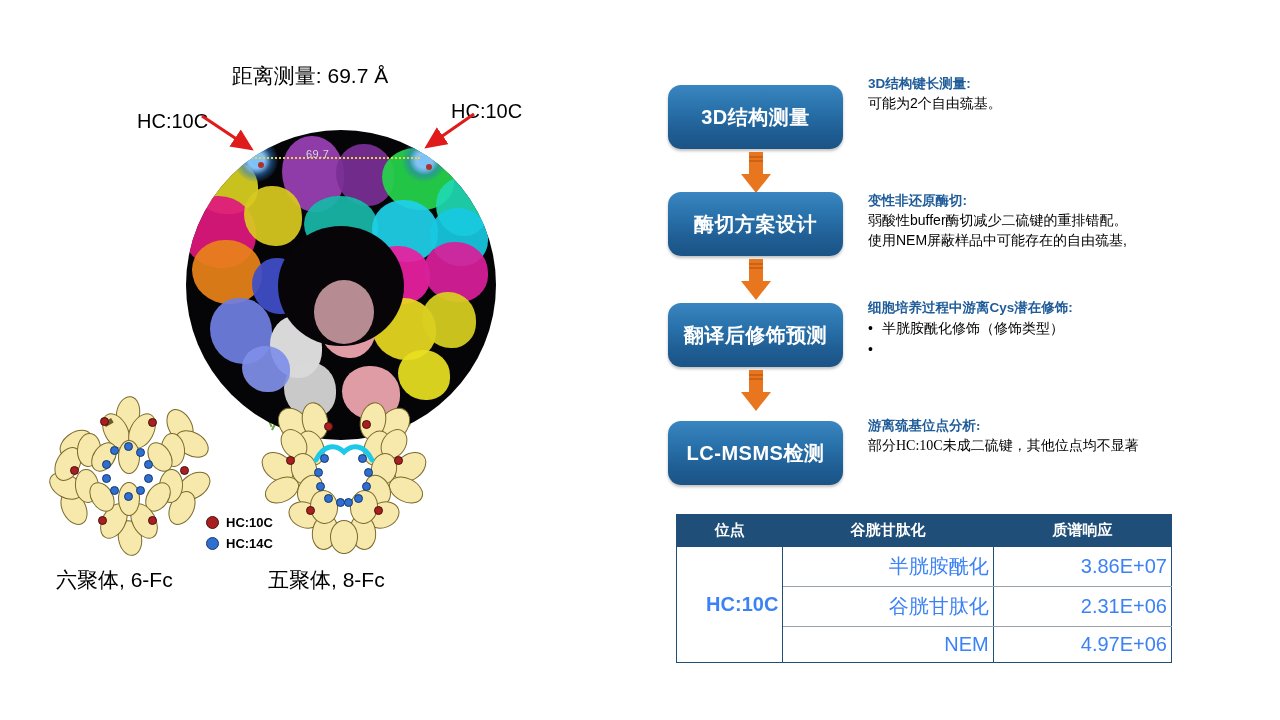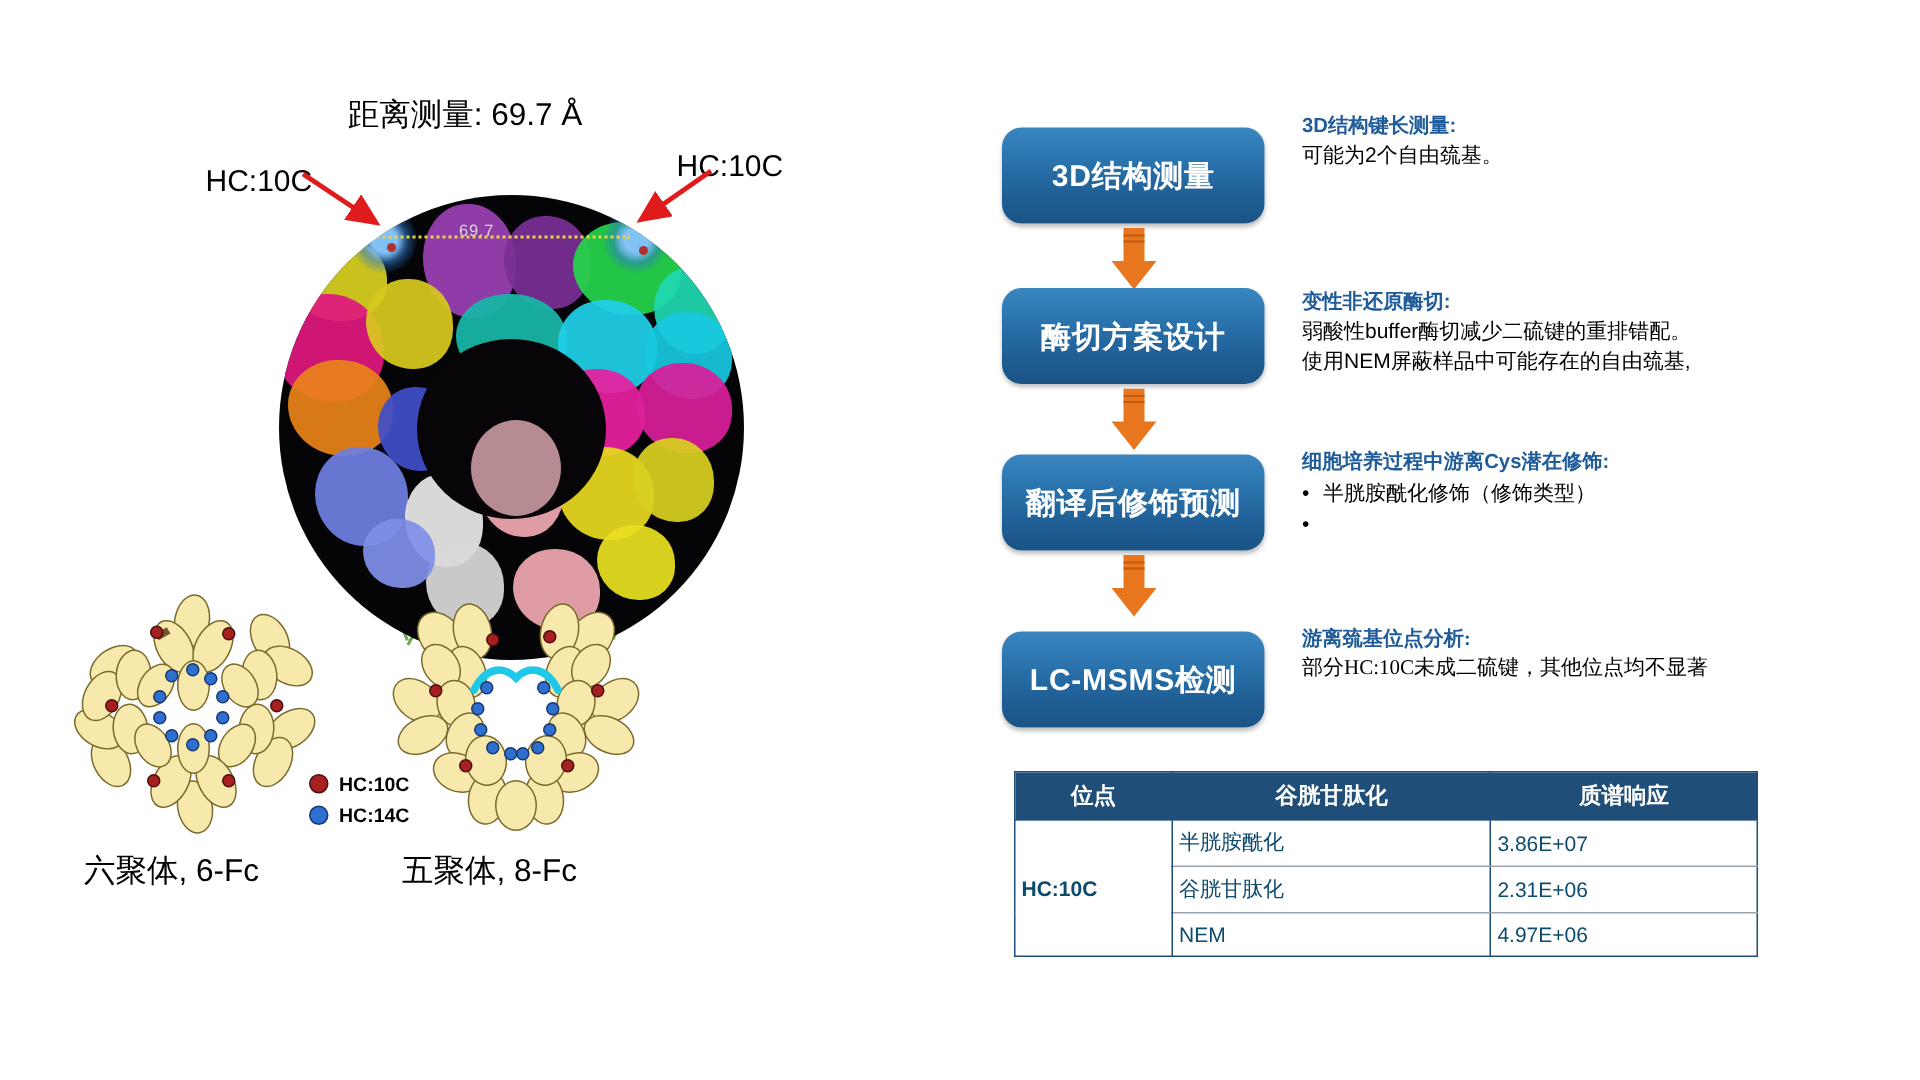--- a/index.html
+++ b/index.html
@@ -85,21 +85,21 @@
   
   #data-table{
     position:absolute;left:36px;top:514px;width:496px;
     border-collapse:collapse;
   }
   #data-table th{
     background:#1f4e79;color:#ffffff;font-size:15px;font-weight:bold;
     padding:6px 4px;border:1px solid #1f4e79;text-align:center;
   }
   #data-table td{
-    font-size:14px;color:#0c4a6e;text-align:left;padding:6px 4px;
+    font-size:20px;color:#3b82f6;text-align:right;padding:6px 4px;
     border-left:1px solid #1f4e79;border-right:1px solid #1f4e79;
     border-top:1px solid #9aa3ad;border-bottom:1px solid #9aa3ad;
     background:#ffffff;
   }
   #data-table tr:last-child td{border-bottom:1px solid #1f4e79;}
   #data-table td.site-cell{font-weight:bold;border-top:1px solid #1f4e79;border-bottom:1px solid #1f4e79;}
   .col-site{width:100px;}
   .col-mod{width:218px;}
   .col-resp{width:178px;}
 </style>

